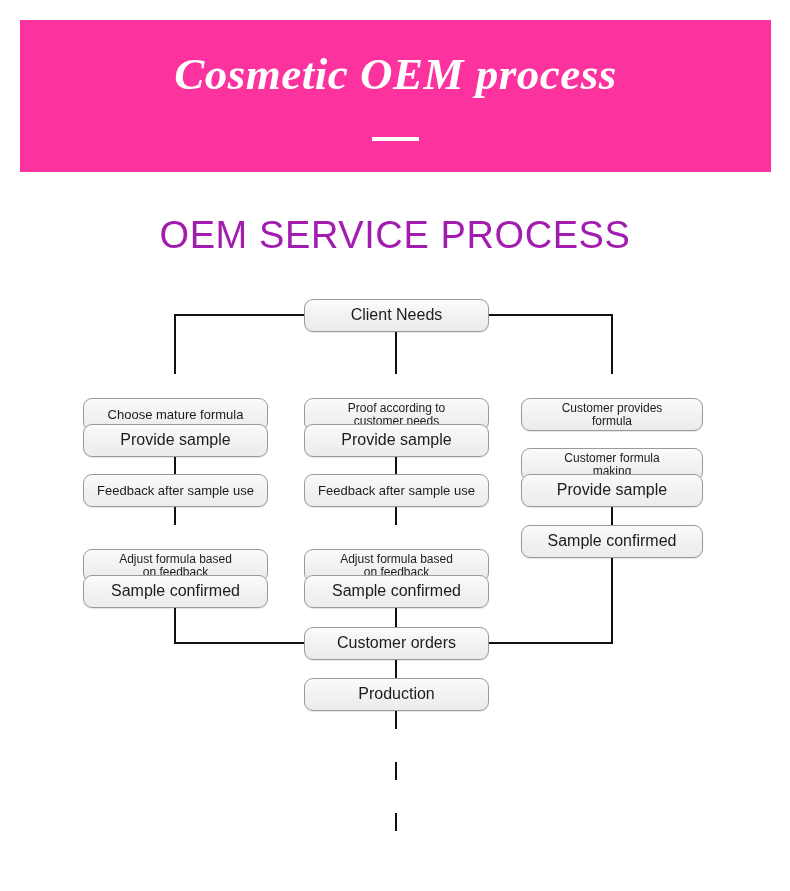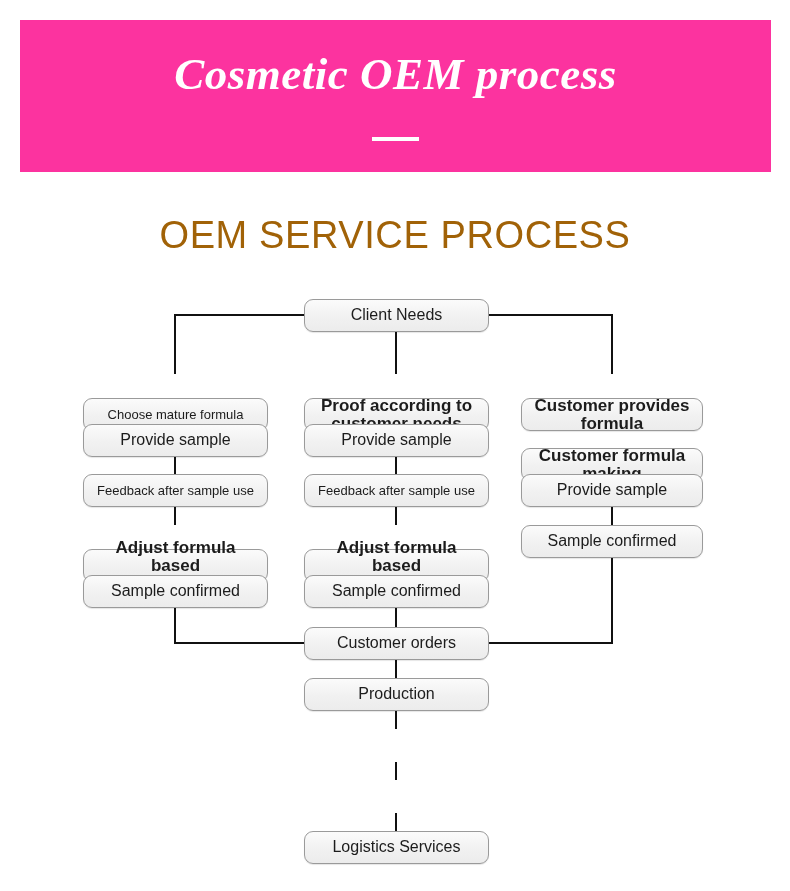--- a/index.html
+++ b/index.html
@@ -52,21 +52,21 @@
   #section-title {
     position: absolute;
     left: 0;
     top: 214px;
     width: 790px;
     text-align: center;
     font-family: "Liberation Sans", sans-serif;
     font-weight: 400;
     font-size: 38px;
     letter-spacing: 0.6px;
-    color: #a16207;
+    color: #a21caf;
     white-space: nowrap;
   }
 
   
   #flow {
     position: absolute;
     left: 0;
     top: 0;
     width: 790px;
     height: 891px;
@@ -91,21 +91,21 @@
     justify-content: center;
     text-align: center;
     color: #1c1c1c;
     font-family: "Liberation Sans", sans-serif;
     font-weight: 400;
     line-height: 1.02;
     padding: 0 6px;
     white-space: pre-line;
   }
   .node.s1 { font-size: 16px; }
-  .node.s2 { font-size: 17px; font-weight: bold; }
+  .node.s2 { font-size: 12px; }
   .node.s3 { font-size: 13px; }
   .node.two-line { line-height: 1.05; margin-top: 24px; }
 </style>
 </head>
 <body>
 
 <div id="banner">
   <div id="banner-title">Cosmetic OEM process</div>
   <div id="banner-rule"></div>
 </div>
@@ -168,15 +168,14 @@
 
   <div class="node s2 two-line" style="left:521px; top:424px; width:182px; height:33px;">Customer formula
 making</div>
   <div class="node s2 two-line" style="left:521px; top:374px; width:182px; height:33px;">Customer provides
 formula</div>
   <div class="node s1" style="left:521px; top:474px; width:182px; height:33px;">Provide sample</div>
   <div class="node s1" style="left:521px; top:525px; width:182px; height:33px;">Sample confirmed</div>
 
   <div class="node s1" style="left:304px; top:678px; width:185px; height:33px;">Production</div>
   <div class="node s1" style="left:304px; top:627px; width:185px; height:33px;">Customer orders</div>
-  <div class="node s1" style="left:304px; top:831px; width:185px; height:33px;">Logistics Services</div>
 
 </div>
 
 </body></html>

